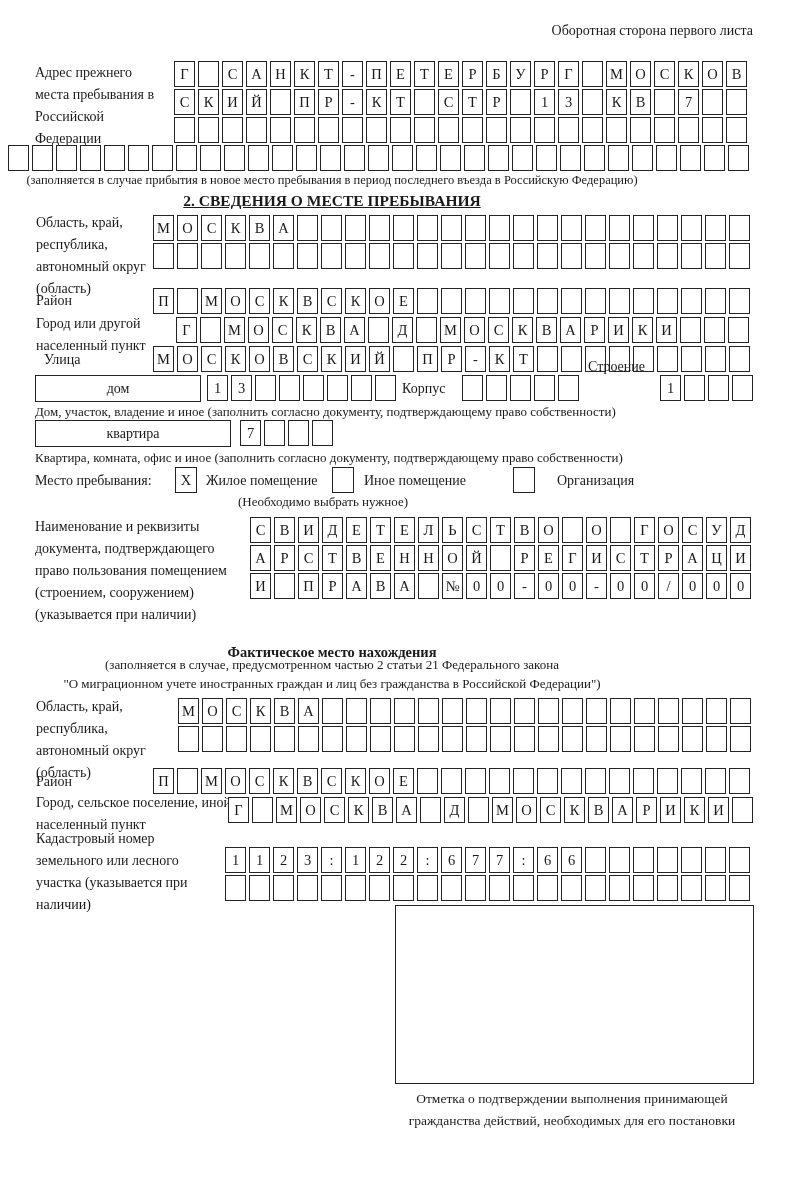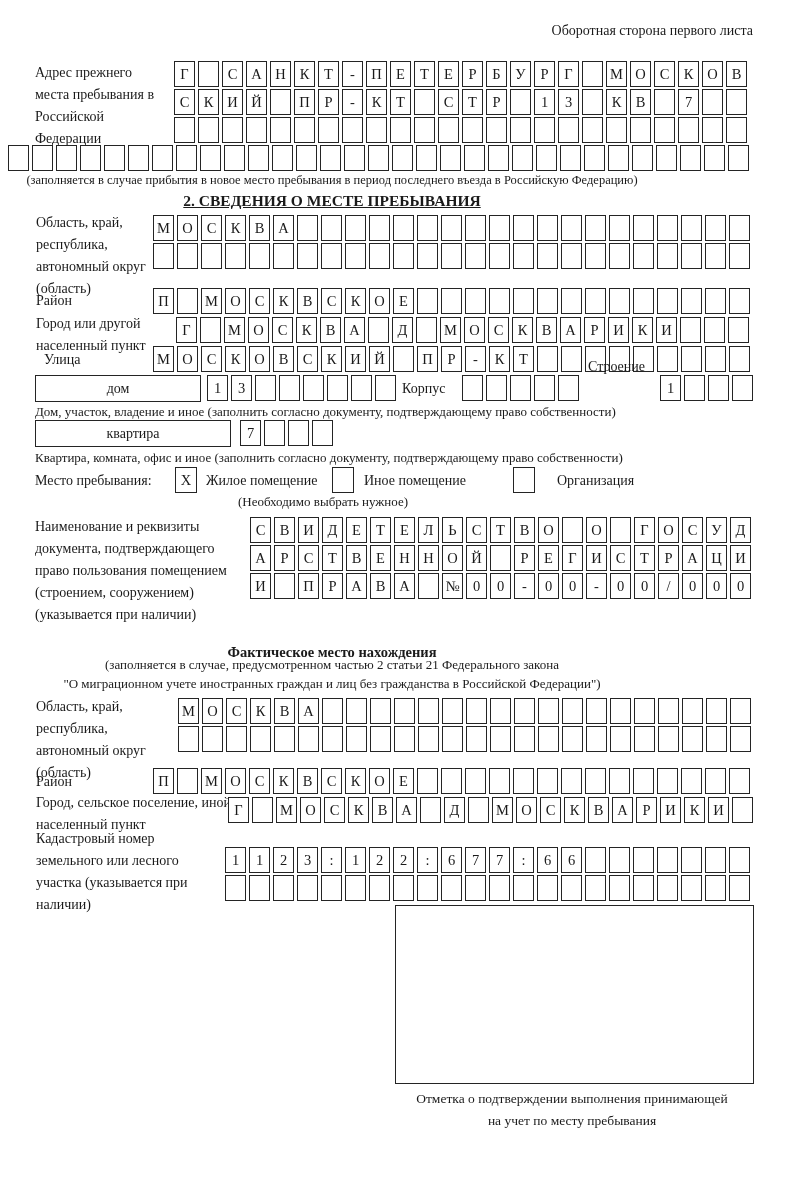--- a/index.html
+++ b/index.html
@@ -574,14 +574,14 @@
     <span class="cell"></span>
     <span class="cell"></span>
     <span class="cell"></span>
     <span class="cell"></span>
     <span class="cell"></span>
   </div>
 
 <div class="stamp-box" style="left:395px; top:905px; width:357px; height:177px;"></div>
 <div class="stamp-caption" style="left:352px; top:1088px; width:440px;">
   <div>Отметка о подтверждении выполнения принимающей</div>
-  <div>на учет по месту пребывания</div>
+  <div>гражданства действий, необходимых для его постановки</div>
 </div>
 
 </body></html>

